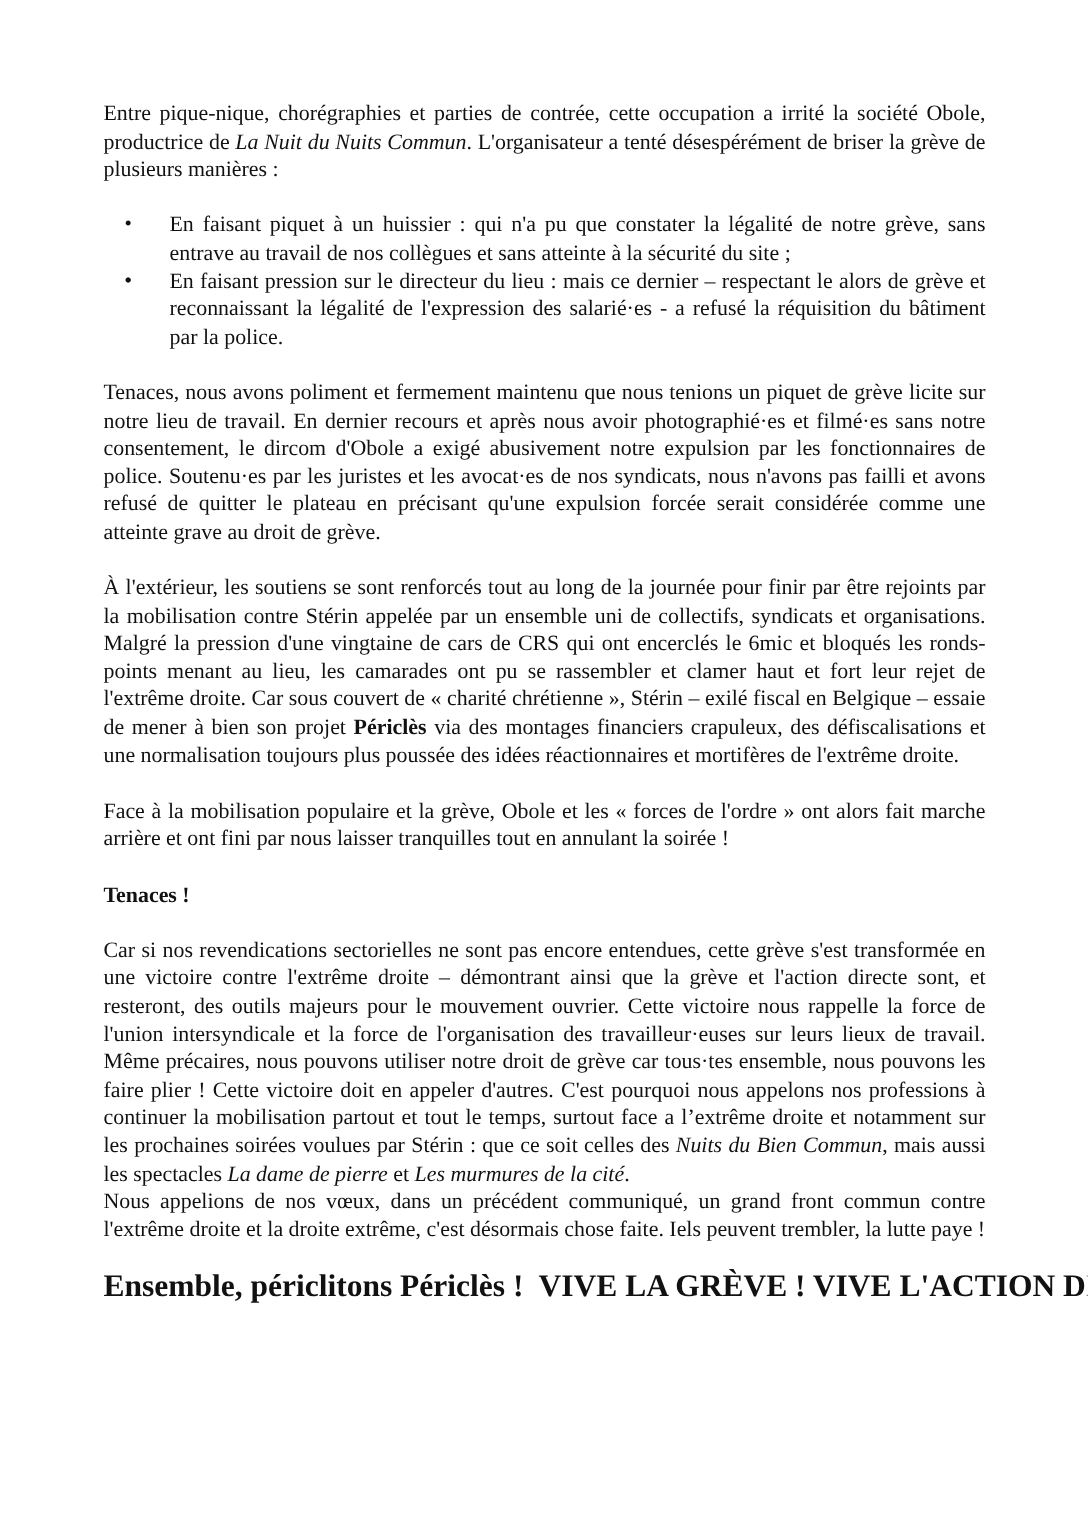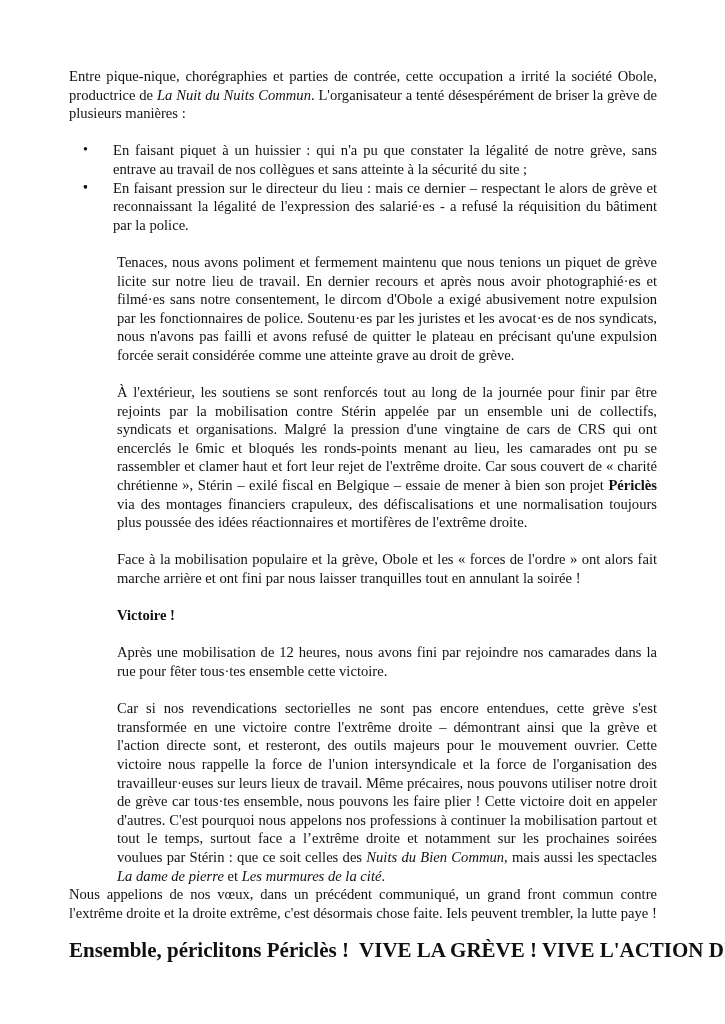--- a/index.html
+++ b/index.html
@@ -6,21 +6,21 @@
   body {
     width: 725px; height: 1024px; position: relative; overflow: hidden;
     font-family: "Liberation Serif", "DejaVu Serif", serif;
     color: #111111;
   }
   .page {
     position: absolute; left: 69px; top: 67px; width: 588px;
     font-size: 14.6px; line-height: 18.6px;
   }
   p { margin: 0; text-align: justify; }
-  .gap { margin-top: 18.6px; margin-left: 48px; }
+  .gap { margin-top: 18.6px; }
   ul.bullets { list-style: none; margin: 18.6px 0 0 0; padding: 0; }
   ul.bullets li { position: relative; padding-left: 44px; text-align: justify; }
   ul.bullets li .bullet {
     position: absolute; left: 14px; top: 0; font-size: 14px;
   }
   .bold { font-weight: bold; }
   .final {
     text-align: center; font-weight: bold; margin-top: 18.6px; font-size: 21px;
     white-space: pre;
   }
@@ -46,23 +46,22 @@
       <span>En faisant pression sur le directeur du lieu : mais ce dernier – respectant le alors de grève et reconnaissant la légalité de l'expression des salarié·es - a refusé la réquisition du bâtiment par la police.</span>
     </li>
   </ul>
 
   <p class="gap">Tenaces, nous avons poliment et fermement maintenu que nous tenions un piquet de grève licite sur notre lieu de travail. En dernier recours et après nous avoir photographié·es et filmé·es sans notre consentement, le dircom d'Obole a exigé abusivement notre expulsion par les fonctionnaires de police. Soutenu·es par les juristes et les avocat·es de nos syndicats, nous n'avons pas failli et avons refusé de quitter le plateau en précisant qu'une expulsion forcée serait considérée comme une atteinte grave au droit de grève.</p>
 
   <p class="gap"><span>À l'extérieur, les soutiens se sont renforcés tout au long de la journée pour finir par être rejoints par la mobilisation contre Stérin appelée par un ensemble uni de collectifs, syndicats et organisations. Malgré la pression d'une vingtaine de cars de CRS qui ont encerclés le 6mic et bloqués les ronds-points menant au lieu, les camarades ont pu se rassembler et clamer haut et fort leur rejet de l'extrême droite. Car sous couvert de « charité chrétienne », Stérin – exilé fiscal en Belgique – essaie de mener à bien son projet </span><b>Périclès</b><span> via des montages financiers crapuleux, des défiscalisations et une normalisation toujours plus poussée des idées réactionnaires et mortifères de l'extrême droite.</span></p>
 
   <p class="gap">Face à la mobilisation populaire et la grève, Obole et les « forces de l'ordre » ont alors fait marche arrière et ont fini par nous laisser tranquilles tout en annulant la soirée !</p>
 
-  <p class="gap bold">Victoire !</p>
+  <p class="gap bold">Tenaces !</p>
 
-  <p class="gap">Après une mobilisation de 12 heures, nous avons fini par rejoindre nos camarades dans la rue pour fêter tous·tes ensemble cette victoire.</p>
 
   <p class="gap"><span>Car si nos revendications sectorielles ne sont pas encore entendues, cette grève s'est transformée en une victoire contre l'extrême droite – démontrant ainsi que la grève et l'action directe sont, et resteront, des outils majeurs pour le mouvement ouvrier.  Cette victoire nous rappelle la force de l'union intersyndicale et la force de l'organisation des travailleur·euses sur leurs lieux de travail. Même précaires, nous pouvons utiliser notre droit de grève car tous·tes ensemble, nous pouvons les faire plier ! Cette victoire doit en appeler d'autres. C'est pourquoi nous appelons nos professions à continuer la mobilisation partout et tout le temps, surtout face a l’extrême droite et notamment sur les prochaines soirées voulues par Stérin : que ce soit celles des </span><em>Nuits du Bien Commun</em><span>, mais aussi les spectacles </span><em>La dame de pierre</em><span> et </span><em>Les murmures de la cité</em><span>.</span></p>
 
   <p>Nous appelions de nos vœux, dans un précédent communiqué, un grand front commun contre l'extrême droite et la droite extrême, c'est désormais chose faite. Iels peuvent trembler, la lutte paye !</p>
 
   <p class="final">Ensemble, périclitons Périclès !  VIVE LA GRÈVE ! VIVE L'ACTION DIRECTE !</p>
 
 </div>
 
 </body></html>

